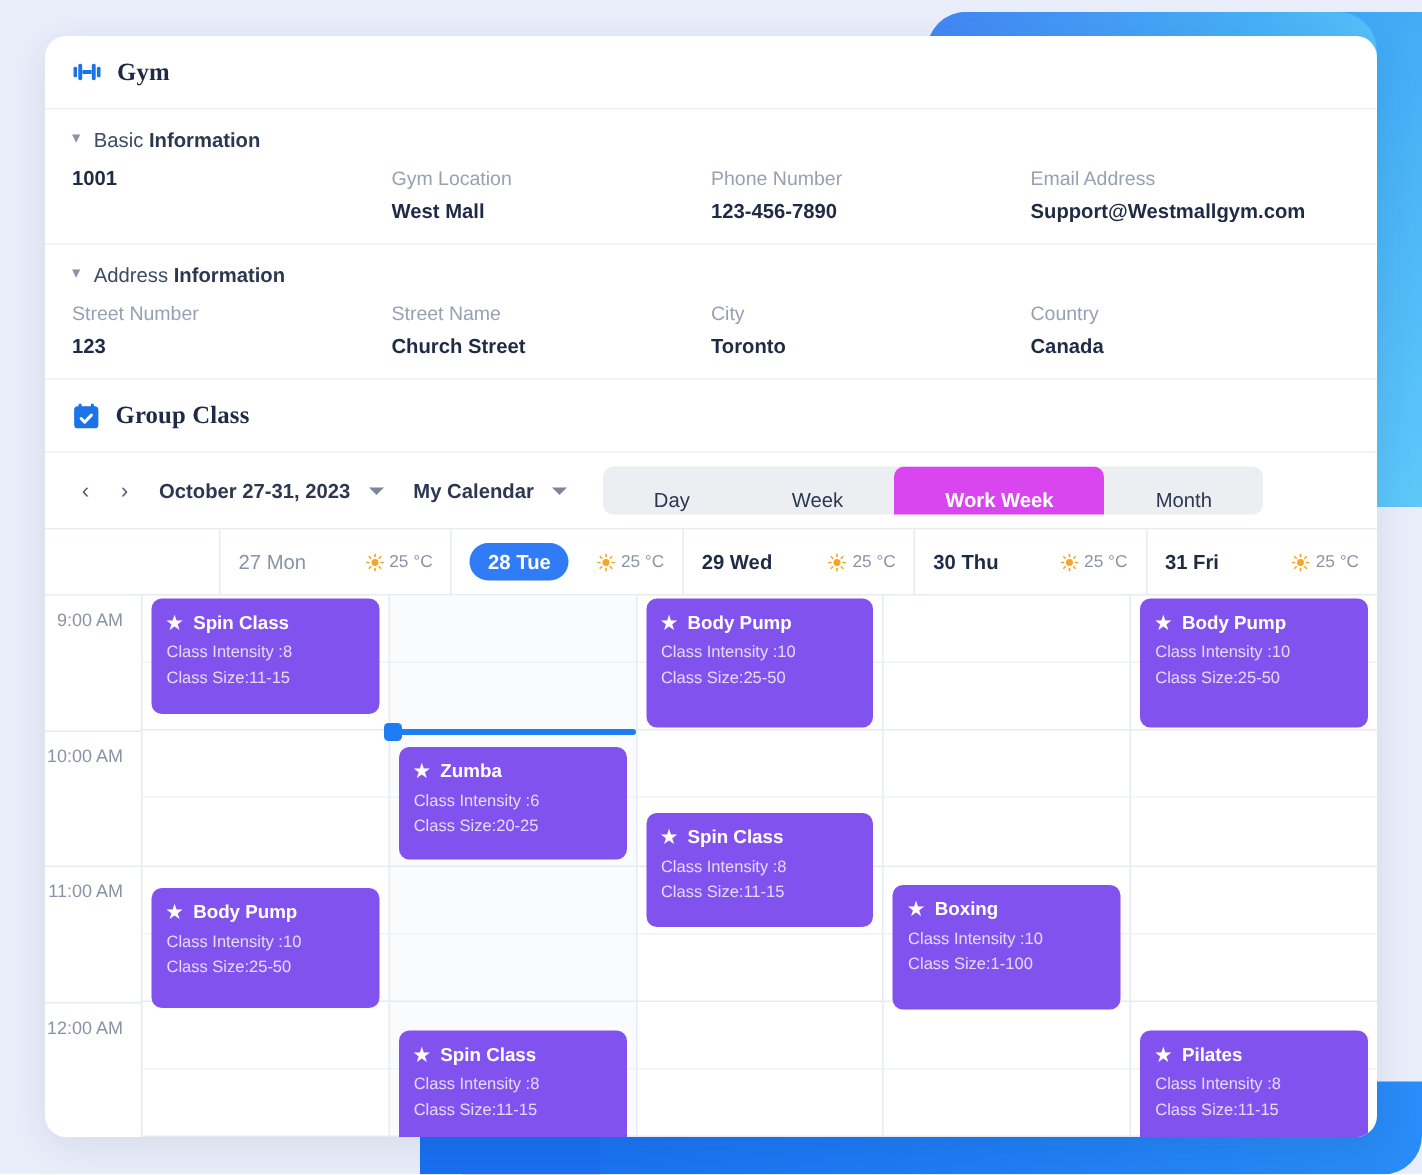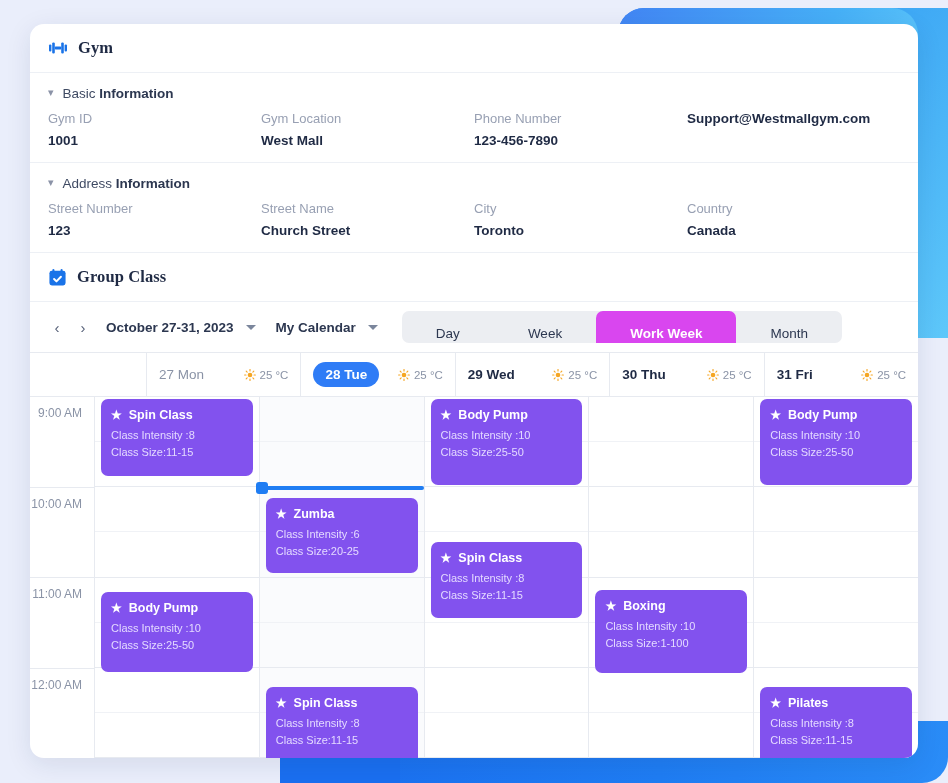--- a/index.html
+++ b/index.html
@@ -387,32 +387,32 @@
       </span>
       <span class="title-text">Gym</span>
     </div>
 
     <div class="group-head">
       <span class="chev">▾</span>
       <span class="g-label"><span>Basic </span><b>Information</b></span>
     </div>
     <div class="field-row">
       <div class="field">
-        <div class="f-label">Gym ID</div>
         <div class="f-value">1001</div>
       </div>
       <div class="field">
         <div class="f-label">Gym Location</div>
         <div class="f-value">West Mall</div>
       </div>
       <div class="field">
         <div class="f-label">Phone Number</div>
         <div class="f-value">123-456-7890</div>
       </div>
       <div class="field">
+        <div class="f-label">Email Address</div>
         <div class="f-value">Support@Westmallgym.com</div>
       </div>
     </div>
 
     <div class="group-head">
       <span class="chev">▾</span>
       <span class="g-label"><span>Address </span><b>Information</b></span>
     </div>
     <div class="field-row">
       <div class="field">

